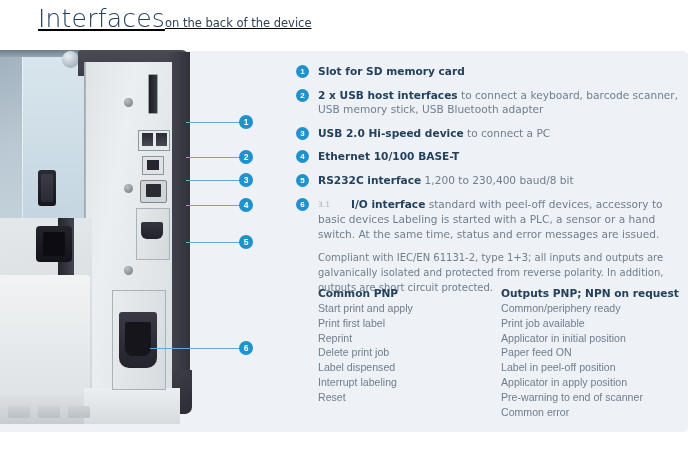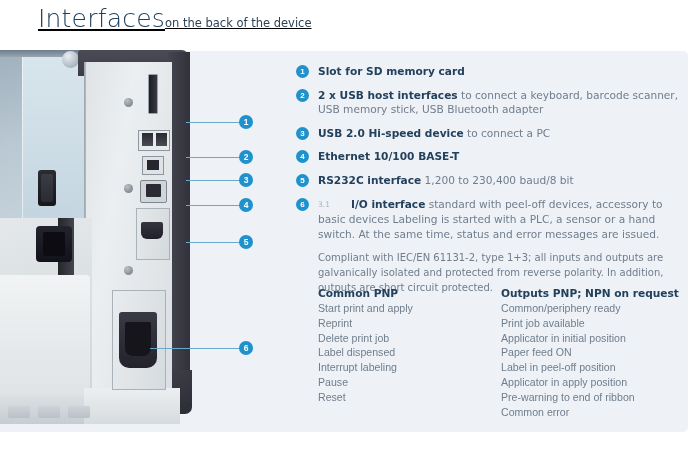--- a/index.html
+++ b/index.html
@@ -434,31 +434,31 @@
     <div class="item-text"><span class="sup-ref">3.1</span><b>I/O interface</b><span> standard with peel-off devices, accessory to basic devices Labeling is started with a PLC, a sensor or a hand switch. At the same time, status and error messages are issued.</span></div>
     <div class="para">Compliant with IEC/EN 61131-2, type 1+3; all inputs and outputs are galvanically isolated and protected from reverse polarity. In addition, outputs are short circuit protected.</div>
   </div>
 
 </div>
 
 <div id="io-table">
   <div class="io-col">
     <div class="io-head">Common PNP</div>
     <div class="io-row">Start print and apply</div>
+    <div class="io-row">Print first label</div>
     <div class="io-row">Reprint</div>
     <div class="io-row">Delete print job</div>
     <div class="io-row">Label dispensed</div>
     <div class="io-row">Interrupt labeling</div>
-    <div class="io-row">Pause</div>
     <div class="io-row">Reset</div>
   </div>
   <div class="io-col">
     <div class="io-head">Outputs PNP; NPN on request</div>
     <div class="io-row">Common/periphery ready</div>
     <div class="io-row">Print job available</div>
     <div class="io-row">Applicator in initial position</div>
     <div class="io-row">Paper feed ON</div>
     <div class="io-row">Label in peel-off position</div>
     <div class="io-row">Applicator in apply position</div>
-    <div class="io-row">Pre-warning to end of ribbon</div>
+    <div class="io-row">Pre-warning to end of scanner</div>
     <div class="io-row">Common error</div>
   </div>
 </div>
 
 </body></html>

